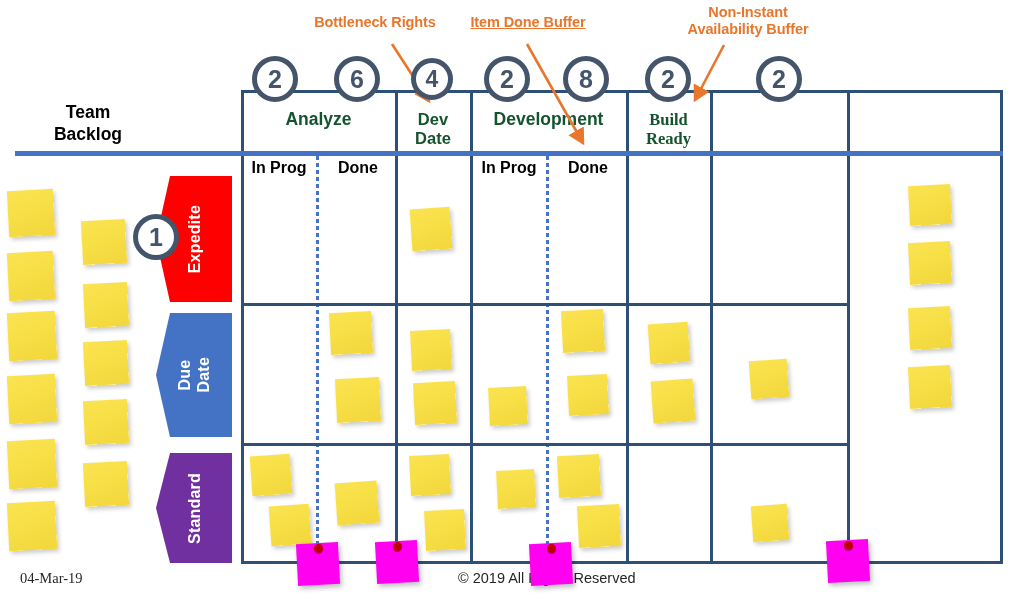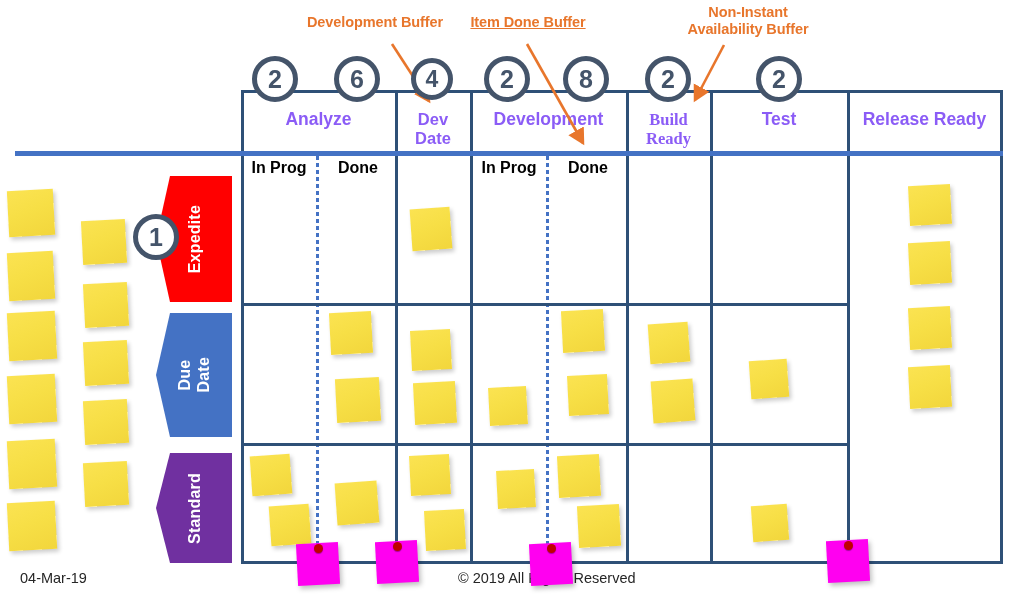--- a/index.html
+++ b/index.html
@@ -42,21 +42,21 @@
     z-index:6;
   }
   .wip.small{
     width:42px;height:42px;border-width:5px;font-size:23px;
   }
 
   .coltitle{
     position:absolute;
     text-align:center;
     font-weight:bold;
-    color:#8b5cf6;
+    color:#14532d;
     font-size:16.5px;
     line-height:19px;
     white-space:pre-line;
   }
   .coltitle.big{font-size:17.5px;}
 
   
   .bluebar{
     position:absolute;
     background:#4472C4;
@@ -145,21 +145,21 @@
     color:#262626;
   }
 
   svg.arrows{position:absolute;left:0;top:0;width:1016px;height:601px;z-index:4;pointer-events:none;}
 </style>
 </head>
 <body>
 
 <div id="board">
 
-  <div class="annot" style="left:305px;top:14px;width:140px;">Development Buffer</div>
+  <div class="annot" style="left:305px;top:14px;width:140px;">Bottleneck Rights</div>
   <div class="annot" style="left:458px;top:14px;width:140px;text-decoration:underline;">Item Done Buffer</div>
   <div class="annot" style="left:670px;top:4px;width:156px;">Non-Instant
 Availability Buffer</div>
 
   <svg class="arrows">
     <defs>
       <marker id="ah" markerWidth="7" markerHeight="7" refX="5.4" refY="3.4" orient="auto" markerUnits="strokeWidth">
         <path d="M0,0 L6.4,3.4 L0,6.8 z" fill="#E8762C"></path>
       </marker>
     </defs>
@@ -180,29 +180,29 @@
   <div class="hline" style="left:241px;top:90px;width:762px;"></div>
 
   <div class="vline" style="left:241px;top:90px;height:64px;"></div>
   <div class="vline" style="left:395px;top:90px;height:64px;"></div>
   <div class="vline" style="left:470px;top:90px;height:64px;"></div>
   <div class="vline" style="left:626px;top:90px;height:64px;"></div>
   <div class="vline" style="left:710px;top:90px;height:64px;"></div>
   <div class="vline" style="left:847px;top:90px;height:64px;"></div>
   <div class="vline" style="left:1000px;top:90px;height:64px;"></div>
 
+  <div class="backlog-title" style="left:18px;top:101px;width:140px;">Team
+Backlog</div>
 
   <div class="coltitle big" style="left:243px;top:110px;width:151px;">Analyze</div>
   <div class="coltitle" style="left:397px;top:110px;width:72px;">Dev
 Date</div>
   <div class="coltitle big" style="left:472px;top:110px;width:153px;">Development</div>
   <div class="coltitle" style="left:628px;top:110px;width:81px;font-family:Liberation Serif, serif;">Build
 Ready</div>
-  <div class="coltitle big" style="left:712px;top:110px;width:134px;">Test</div>
-  <div class="coltitle big" style="left:849px;top:110px;width:151px;">Release Ready</div>
 
   <div class="bluebar" style="left:15px;top:151px;width:988px;"></div>
 
   <div class="subhead" style="left:243px;top:159px;width:72px;">In Prog</div>
   <div class="subhead" style="left:322px;top:159px;width:72px;">Done</div>
   <div class="subhead" style="left:473px;top:159px;width:72px;">In Prog</div>
   <div class="subhead" style="left:552px;top:159px;width:72px;">Done</div>
 
   <div class="vline" style="left:241px;top:152px;height:412px;"></div>
   <div class="vline" style="left:395px;top:152px;height:412px;"></div>
@@ -269,16 +269,16 @@
       <div class="note magenta" style="left: 297px; top: 543px; width: 42px; height: 42px; transform: rotate(-3deg);"></div>
       <div class="pin" style="left: 313.5px; top: 544px;"></div>
       <div class="note magenta" style="left: 376px; top: 541px; width: 42px; height: 42px; transform: rotate(-3deg);"></div>
       <div class="pin" style="left: 392.5px; top: 542px;"></div>
       <div class="note magenta" style="left: 530px; top: 543px; width: 42px; height: 42px; transform: rotate(-3deg);"></div>
       <div class="pin" style="left: 546.5px; top: 544px;"></div>
       <div class="note magenta" style="left: 827px; top: 540px; width: 42px; height: 42px; transform: rotate(-3deg);"></div>
       <div class="pin" style="left: 843.5px; top: 541px;"></div>
     </div>
 
-  <div class="footer-text" style="left:20px;top:570px;">04-Mar-19</div>
+  <div class="footer-text" style="left:20px;top:570px;font-family:Liberation Serif, serif;">04-Mar-19</div>
   <div class="footer-text" style="left:458px;top:570px;">© 2019 All Rights Reserved</div>
 
 </div>
 
 </body></html>

